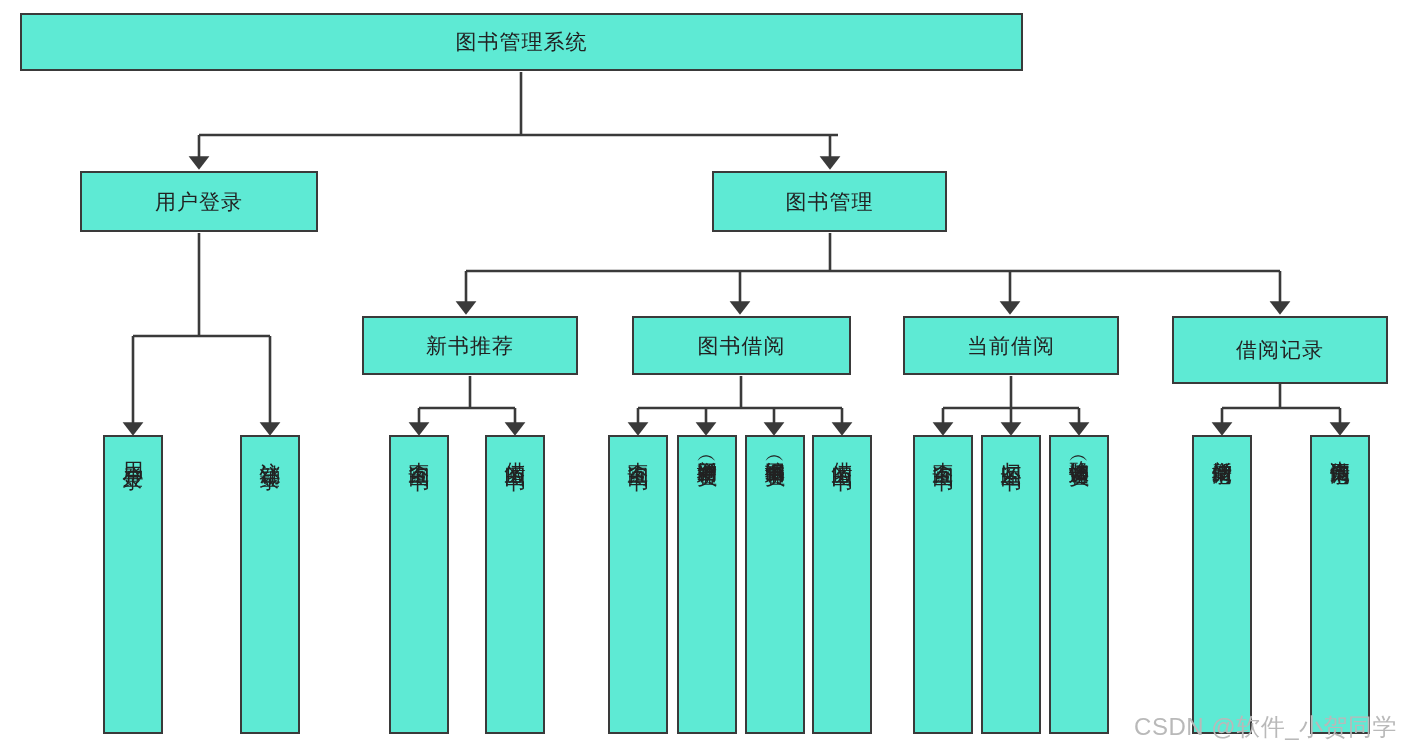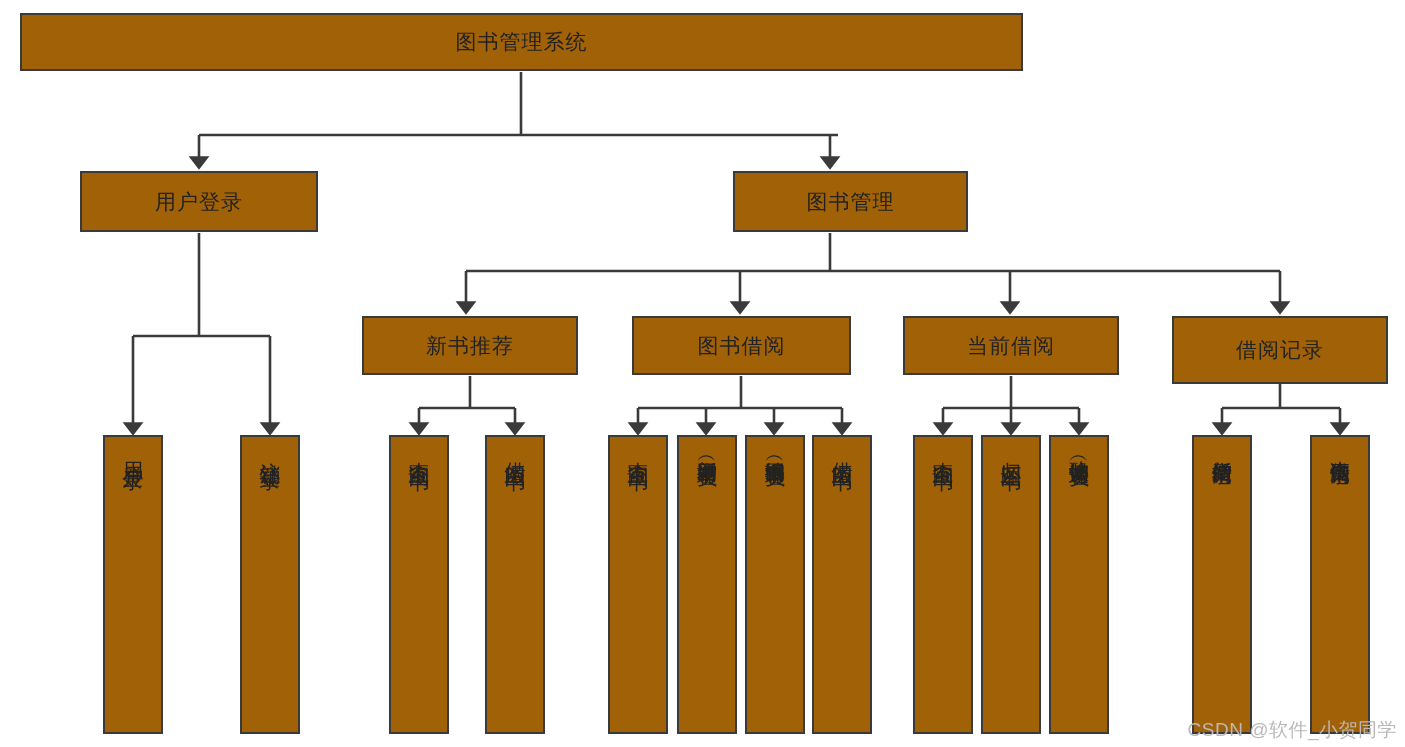--- a/index.html
+++ b/index.html
@@ -4,32 +4,32 @@
 <style>
   html,body{margin:0;padding:0;background:#ffffff;}
   body{width:1405px;height:747px;position:relative;overflow:hidden;
        font-family:"Liberation Sans","DejaVu Sans",sans-serif;}
 
   #canvas{position:absolute;left:0;top:0;width:1405px;height:747px;}
 
   svg.edges{position:absolute;left:0;top:0;width:1405px;height:747px;pointer-events:none;}
 
   .node{position:absolute;box-sizing:border-box;border:2.5px solid #3a3a3a;
-        background:#a16207;display:flex;align-items:center;justify-content:center;
+        background:#5eead4;display:flex;align-items:center;justify-content:center;
         color:#222222;}
 
   .node.h{font-size:21px;letter-spacing:1px;line-height:1.1;}
 
   .node.v{writing-mode:vertical-rl;text-orientation:upright;
           font-size:21px;letter-spacing:3px;line-height:1.15;
           justify-content:flex-start;align-items:center;padding-top:8px;}
 
   .node.v.tight{letter-spacing:1px;font-size:20px;}
 
-  #watermark{position:absolute;right:8px;bottom:4px;font-size:19px;color:#b9b9b9;
+  #watermark{position:absolute;right:8px;bottom:4px;font-size:24px;color:#b9b9b9;
              letter-spacing:0.5px;white-space:nowrap;}
 </style>
 </head>
 <body>
 
 <div id="canvas">
 
   <svg class="edges" viewBox="0 0 1405 747" xmlns="http://www.w3.org/2000/svg">
     <defs>
       <marker id="arw" markerWidth="9" markerHeight="9" refX="2.2" refY="4.2" orient="auto" markerUnits="strokeWidth">
@@ -77,21 +77,21 @@
       <path d="M1222,408 L1340,408"></path>
       <path d="M1222,408 L1222,428" marker-end="url(#arw)"></path>
       <path d="M1340,408 L1340,428" marker-end="url(#arw)"></path>
     </g>
   </svg>
 
   <div class="node h" style="left:20px;top:13px;width:1003px;height:58px;">图书管理系统</div>
 
   <div class="node h" style="left:80px;top:171px;width:238px;height:61px;">用户登录</div>
 
-  <div class="node h" style="left:712px;top:171px;width:235px;height:61px;margin-left:21px;">图书管理</div>
+  <div class="node h" style="left:712px;top:171px;width:235px;height:61px;">图书管理</div>
 
   <div class="node h" style="left:362px;top:316px;width:216px;height:59px;text-align:right;">新书推荐</div>
 
   <div class="node h" style="left:632px;top:316px;width:219px;height:59px;">图书借阅</div>
 
   <div class="node h" style="left:903px;top:316px;width:216px;height:59px;">当前借阅</div>
 
   <div class="node h" style="left:1172px;top:316px;width:216px;height:68px;">借阅记录</div>
 
   <div class="node v" style="left:103px;top:435px;width:60px;height:299px;">用户登录</div>

